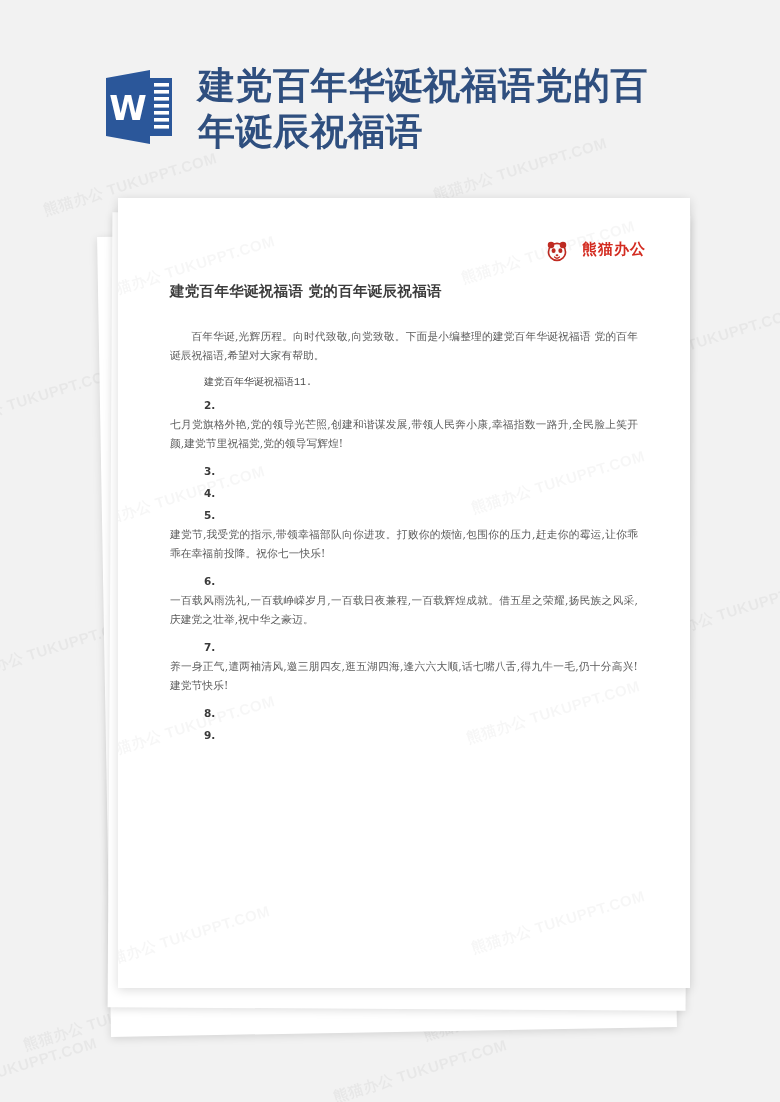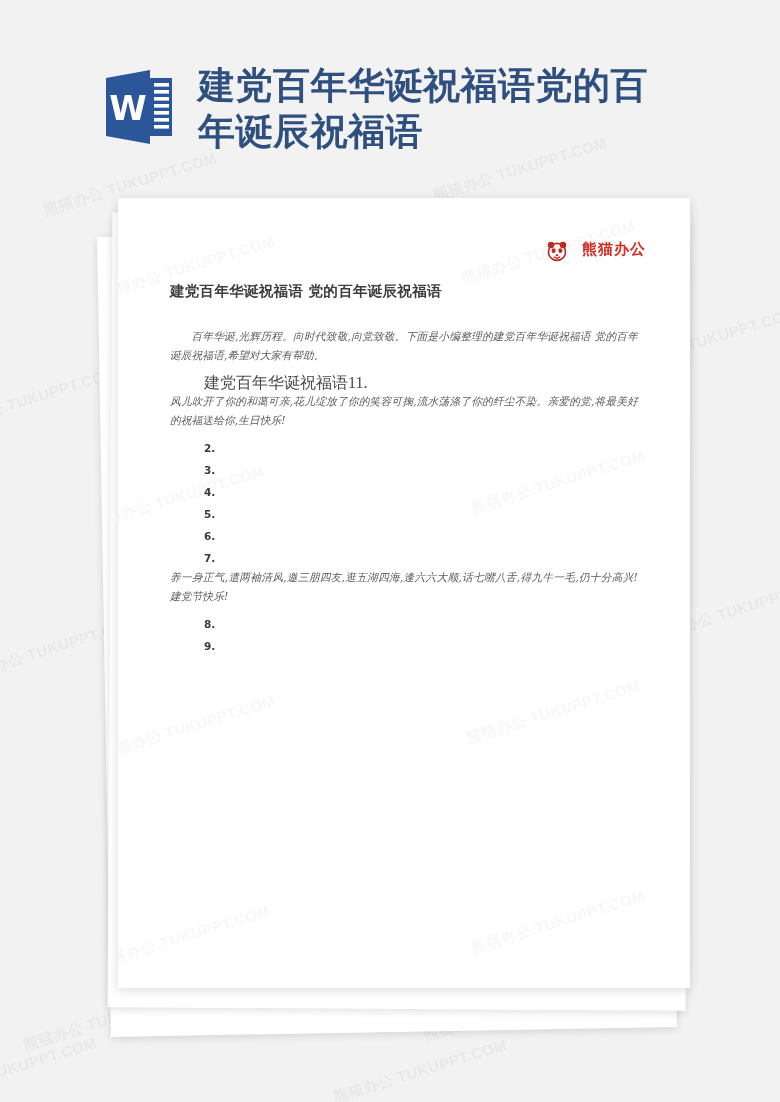--- a/index.html
+++ b/index.html
@@ -150,41 +150,40 @@
     margin-top: 26px;
   }
   .para {
     font-size: 10.7px;
     line-height: 19px;
     color: #5b5b5b;
     text-align: justify;
     margin: 0 0 9px 0;
     font-family: "DejaVu Serif", "Liberation Serif", serif;
     letter-spacing: 0.1px;
-    font-style: italic;
   }
   .para.indent {
     text-indent: 2em;
   }
   .num {
     font-size: 10.5px;
     line-height: 18px;
     color: #3a3a3a;
     font-weight: bold;
     margin: 4px 0 1px 0;
     padding-left: 34px;
     font-family: "DejaVu Sans", "Liberation Sans", sans-serif;
   }
   .sec-head {
-    font-size: 16px;
+    font-size: 10px;
     line-height: 18px;
     color: #4a4a4a;
     margin: 0 0 0 0;
     padding-left: 34px;
-    font-family: Liberation Serif, serif;
+    font-family: Liberation Mono, monospace;
   }
 
   .doc-watermarks {
     position: absolute;
     inset: 0;
     overflow: hidden;
     pointer-events: none;
     z-index: 4;
   }
   .doc-watermarks .wm {
@@ -250,31 +249,33 @@
     <span class="brand-text">熊猫办公</span>
   </div>
 
   <div class="doc-title">建党百年华诞祝福语 党的百年诞辰祝福语</div>
 
   <div class="doc-body">
 
     <p class="para indent">百年华诞,光辉历程。向时代致敬,向党致敬。下面是小编整理的建党百年华诞祝福语 党的百年诞辰祝福语,希望对大家有帮助。</p>
 
     <p class="sec-head">建党百年华诞祝福语11.</p>
-    <p class="para">风儿吹开了你的和蔼可亲,花儿绽放了你的笑容可掬,流水荡涤了你的纤尘不染。亲爱的党,将最美好的祝福送给你,生日快乐!</p>
 
     <p class="num">2.</p>
+    <p class="para">七月党旗格外艳,党的领导光芒照,创建和谐谋发展,带领人民奔小康,幸福指数一路升,全民脸上笑开颜,建党节里祝福党,党的领导写辉煌!</p>
 
     <p class="num">3.</p>
 
     <p class="num">4.</p>
 
     <p class="num">5.</p>
+    <p class="para">建党节,我受党的指示,带领幸福部队向你进攻。打败你的烦恼,包围你的压力,赶走你的霉运,让你乖乖在幸福前投降。祝你七一快乐!</p>
 
     <p class="num">6.</p>
+    <p class="para">一百载风雨洗礼,一百载峥嵘岁月,一百载日夜兼程,一百载辉煌成就。借五星之荣耀,扬民族之风采,庆建党之壮举,祝中华之豪迈。</p>
 
     <p class="num">7.</p>
     <p class="para">养一身正气,遣两袖清风,邀三朋四友,逛五湖四海,逢六六大顺,话七嘴八舌,得九牛一毛,仍十分高兴!建党节快乐!</p>
 
     <p class="num">8.</p>
 
     <p class="num">9.</p>
 
   </div>
 

